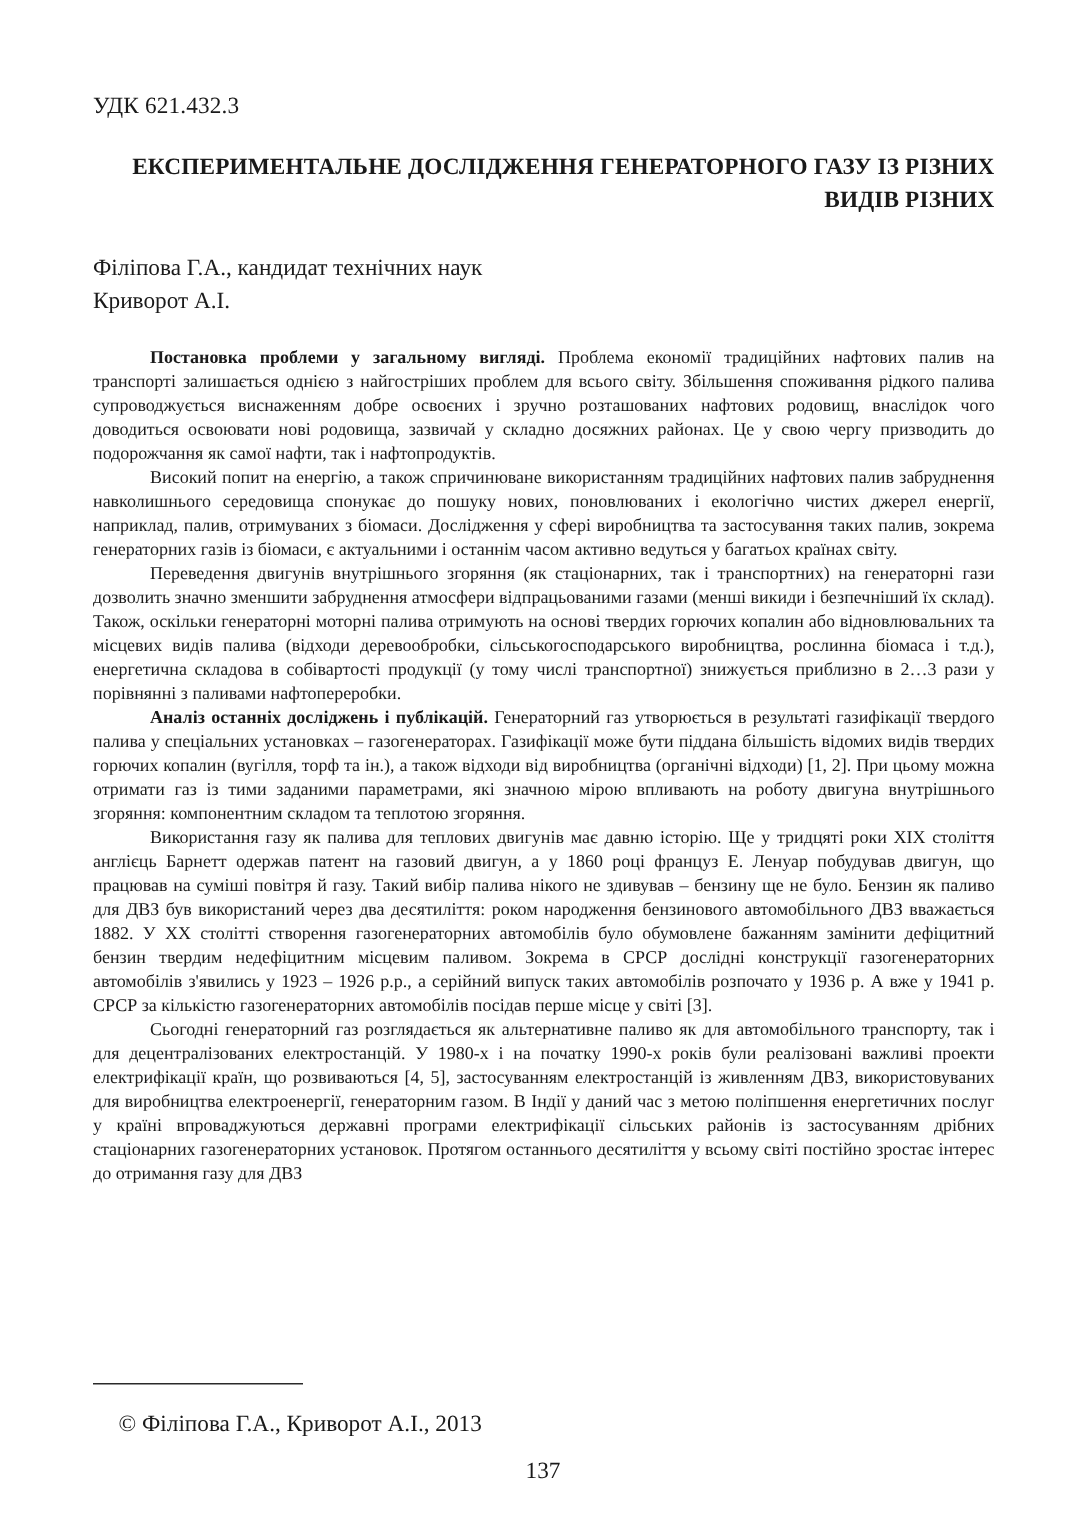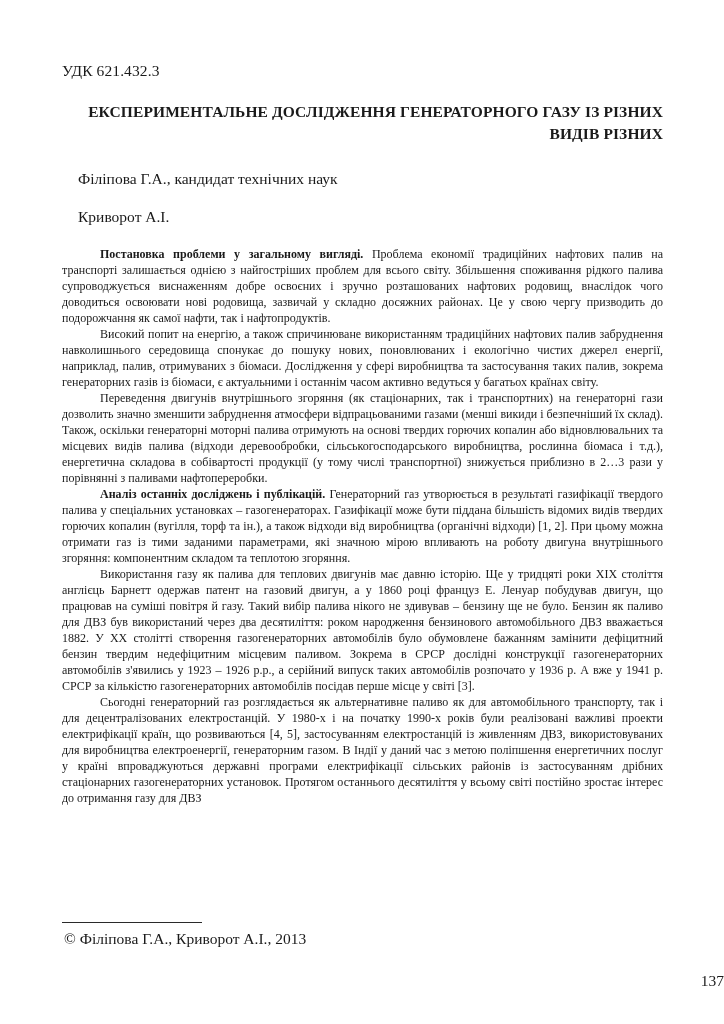--- a/index.html
+++ b/index.html
@@ -41,21 +41,21 @@
     line-height: 1.45;
     margin: 0 0 22px 0;
     letter-spacing: 0.1px;
   }
   .authors {
     font-size: 15.5px;
     line-height: 1.42;
     margin: 0 0 18px 0;
   }
   .authors div {
-    margin: 16px;
+    margin: 0;
   }
   p.body-par {
     font-size: 12px;
     line-height: 1.335;
     text-align: justify;
     text-justify: inter-word;
     margin: 0;
     text-indent: 38px;
     hyphens: none;
   }
@@ -70,28 +70,28 @@
   }
   .footer-rule {
     width: 140px;
     height: 0;
     border-top: 1px solid #2a2a2a;
     margin: 0 0 6px 0;
   }
   .copyright {
     font-size: 15.5px;
     line-height: 1.3;
-    margin: 2px;
+    margin: 17px;
   }
   .page-number {
     position: absolute;
     left: 0;
     top: 972px;
     width: 724px;
-    text-align: right;
+    text-align: center;
     font-size: 15.5px;
   }
 </style>
 </head>
 <body>
 
 <div class="page">
 
   <div class="content">
 

